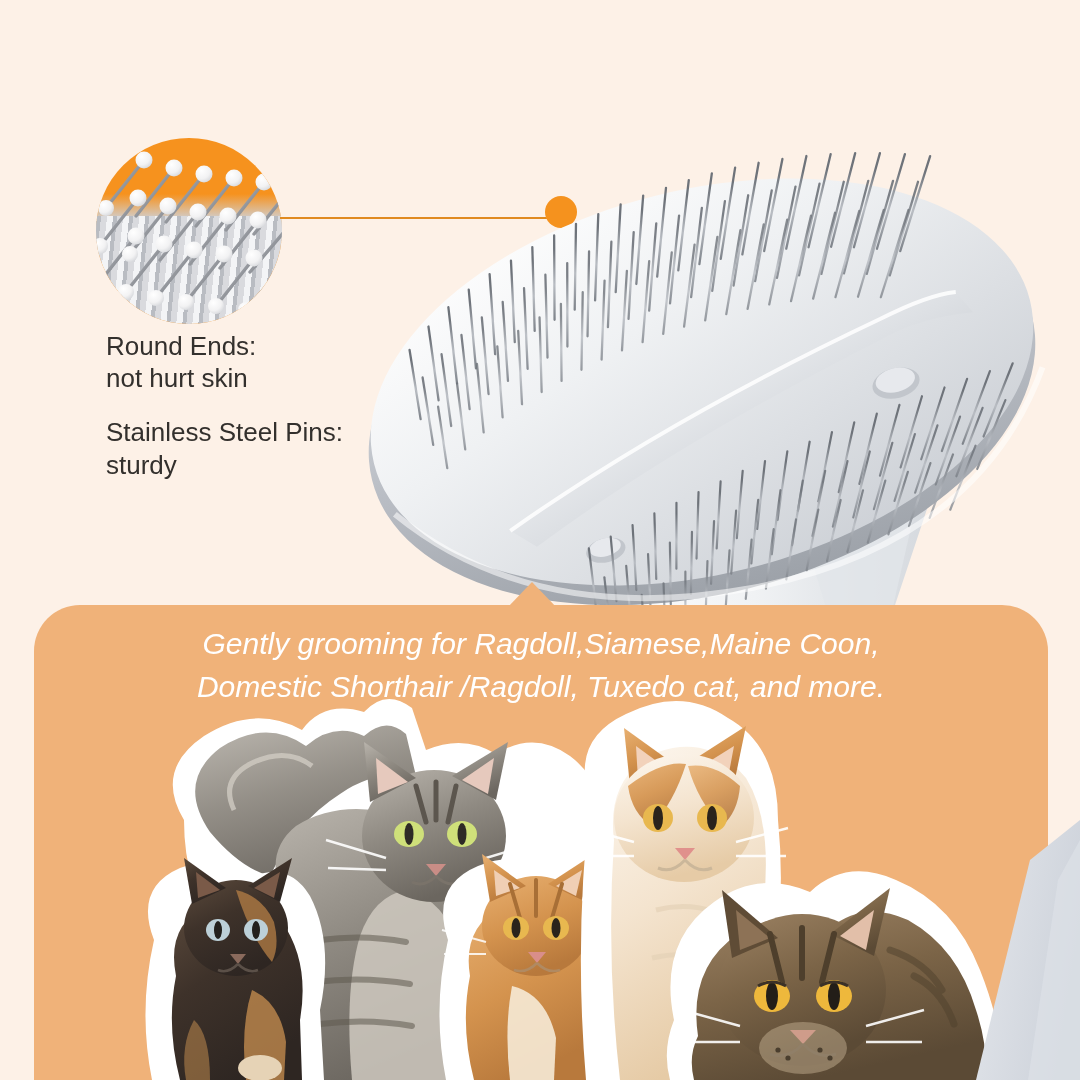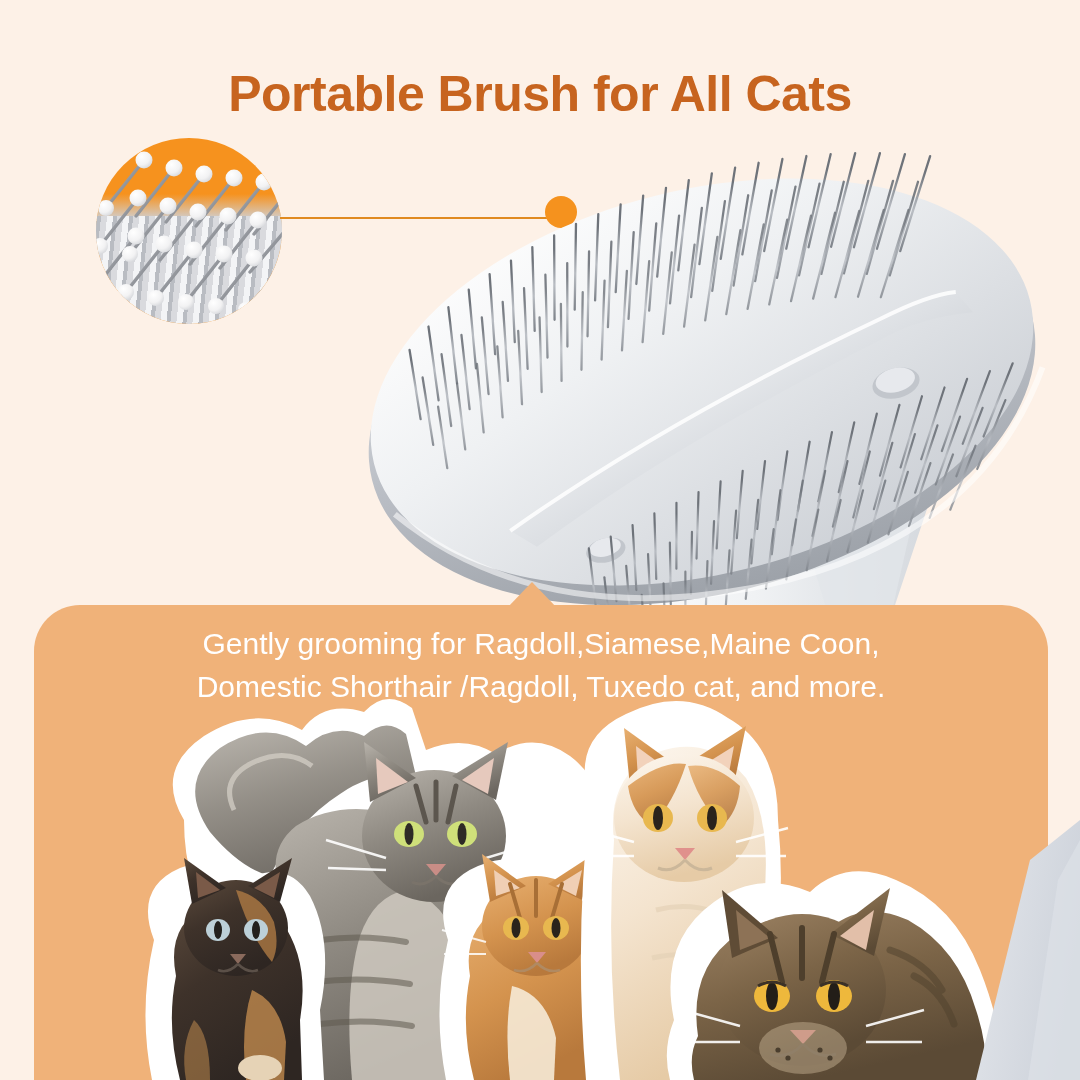--- a/index.html
+++ b/index.html
@@ -77,39 +77,39 @@
     width:0;height:0;
     border-left:27px solid transparent;
     border-right:27px solid transparent;
     border-bottom:28px solid #F0B279;
   }
   .panel-text{
     position:absolute;left:0;right:0;top:18px;
     text-align:center;color:#FFFFFF;
     font-size:30px;line-height:1.42;
     padding:0 40px;
+    font-style:italic;
   }
   .panel-text .ln{display:block;}
 
   
   .cats{position:absolute;left:0;right:0;bottom:0;height:390px;}
   .cats svg{display:block;width:100%;height:100%;}
 
   
   .handle-sliver{
     position:absolute;right:0;bottom:0;width:110px;height:260px;
     overflow:hidden;pointer-events:none;
   }
 </style>
 </head>
 <body>
 
 <div class="stage">
 
-  <div class="title">Portable Brush for All Cats</div>
 
   <div class="magnifier">
     <div class="mag-base2"></div>
     <div class="mag-base"></div>
     <svg class="mag-pins" viewBox="0 0 186 186">
       <defs>
         <linearGradient id="pinWire" x1="0" y1="0" x2="1" y2="1">
           <stop offset="0" stop-color="#FFFFFF"></stop>
           <stop offset="0.45" stop-color="#9b9ea4"></stop>
           <stop offset="1" stop-color="#4a4d52"></stop>
@@ -167,20 +167,30 @@
         <circle cx="90" cy="164" r="8"></circle>
           <circle cx="120" cy="168" r="8"></circle>
           <circle cx="150" cy="172" r="8"></circle>
       </g>
     </svg>
   </div>
 
   <div class="connector"></div>
   <div class="connector-dot"></div>
 
+  <div class="callout">
+    <div class="blk">
+      <div>Round Ends:</div>
+      <div>not hurt skin</div>
+    </div>
+    <div class="blk">
+      <div>Stainless Steel Pins:</div>
+      <div>sturdy</div>
+    </div>
+  </div>
 
   <div class="product">
     <svg viewBox="0 0 760 470" preserveAspectRatio="none">
       <defs>
         <linearGradient id="discTop" x1="0.15" y1="0" x2="0.85" y2="1">
           <stop offset="0" stop-color="#FFFFFF"></stop>
           <stop offset="0.35" stop-color="#EFF1F3"></stop>
           <stop offset="1" stop-color="#C9CDD3"></stop>
         </linearGradient>
         <linearGradient id="discRim" x1="0" y1="0" x2="0" y2="1">

